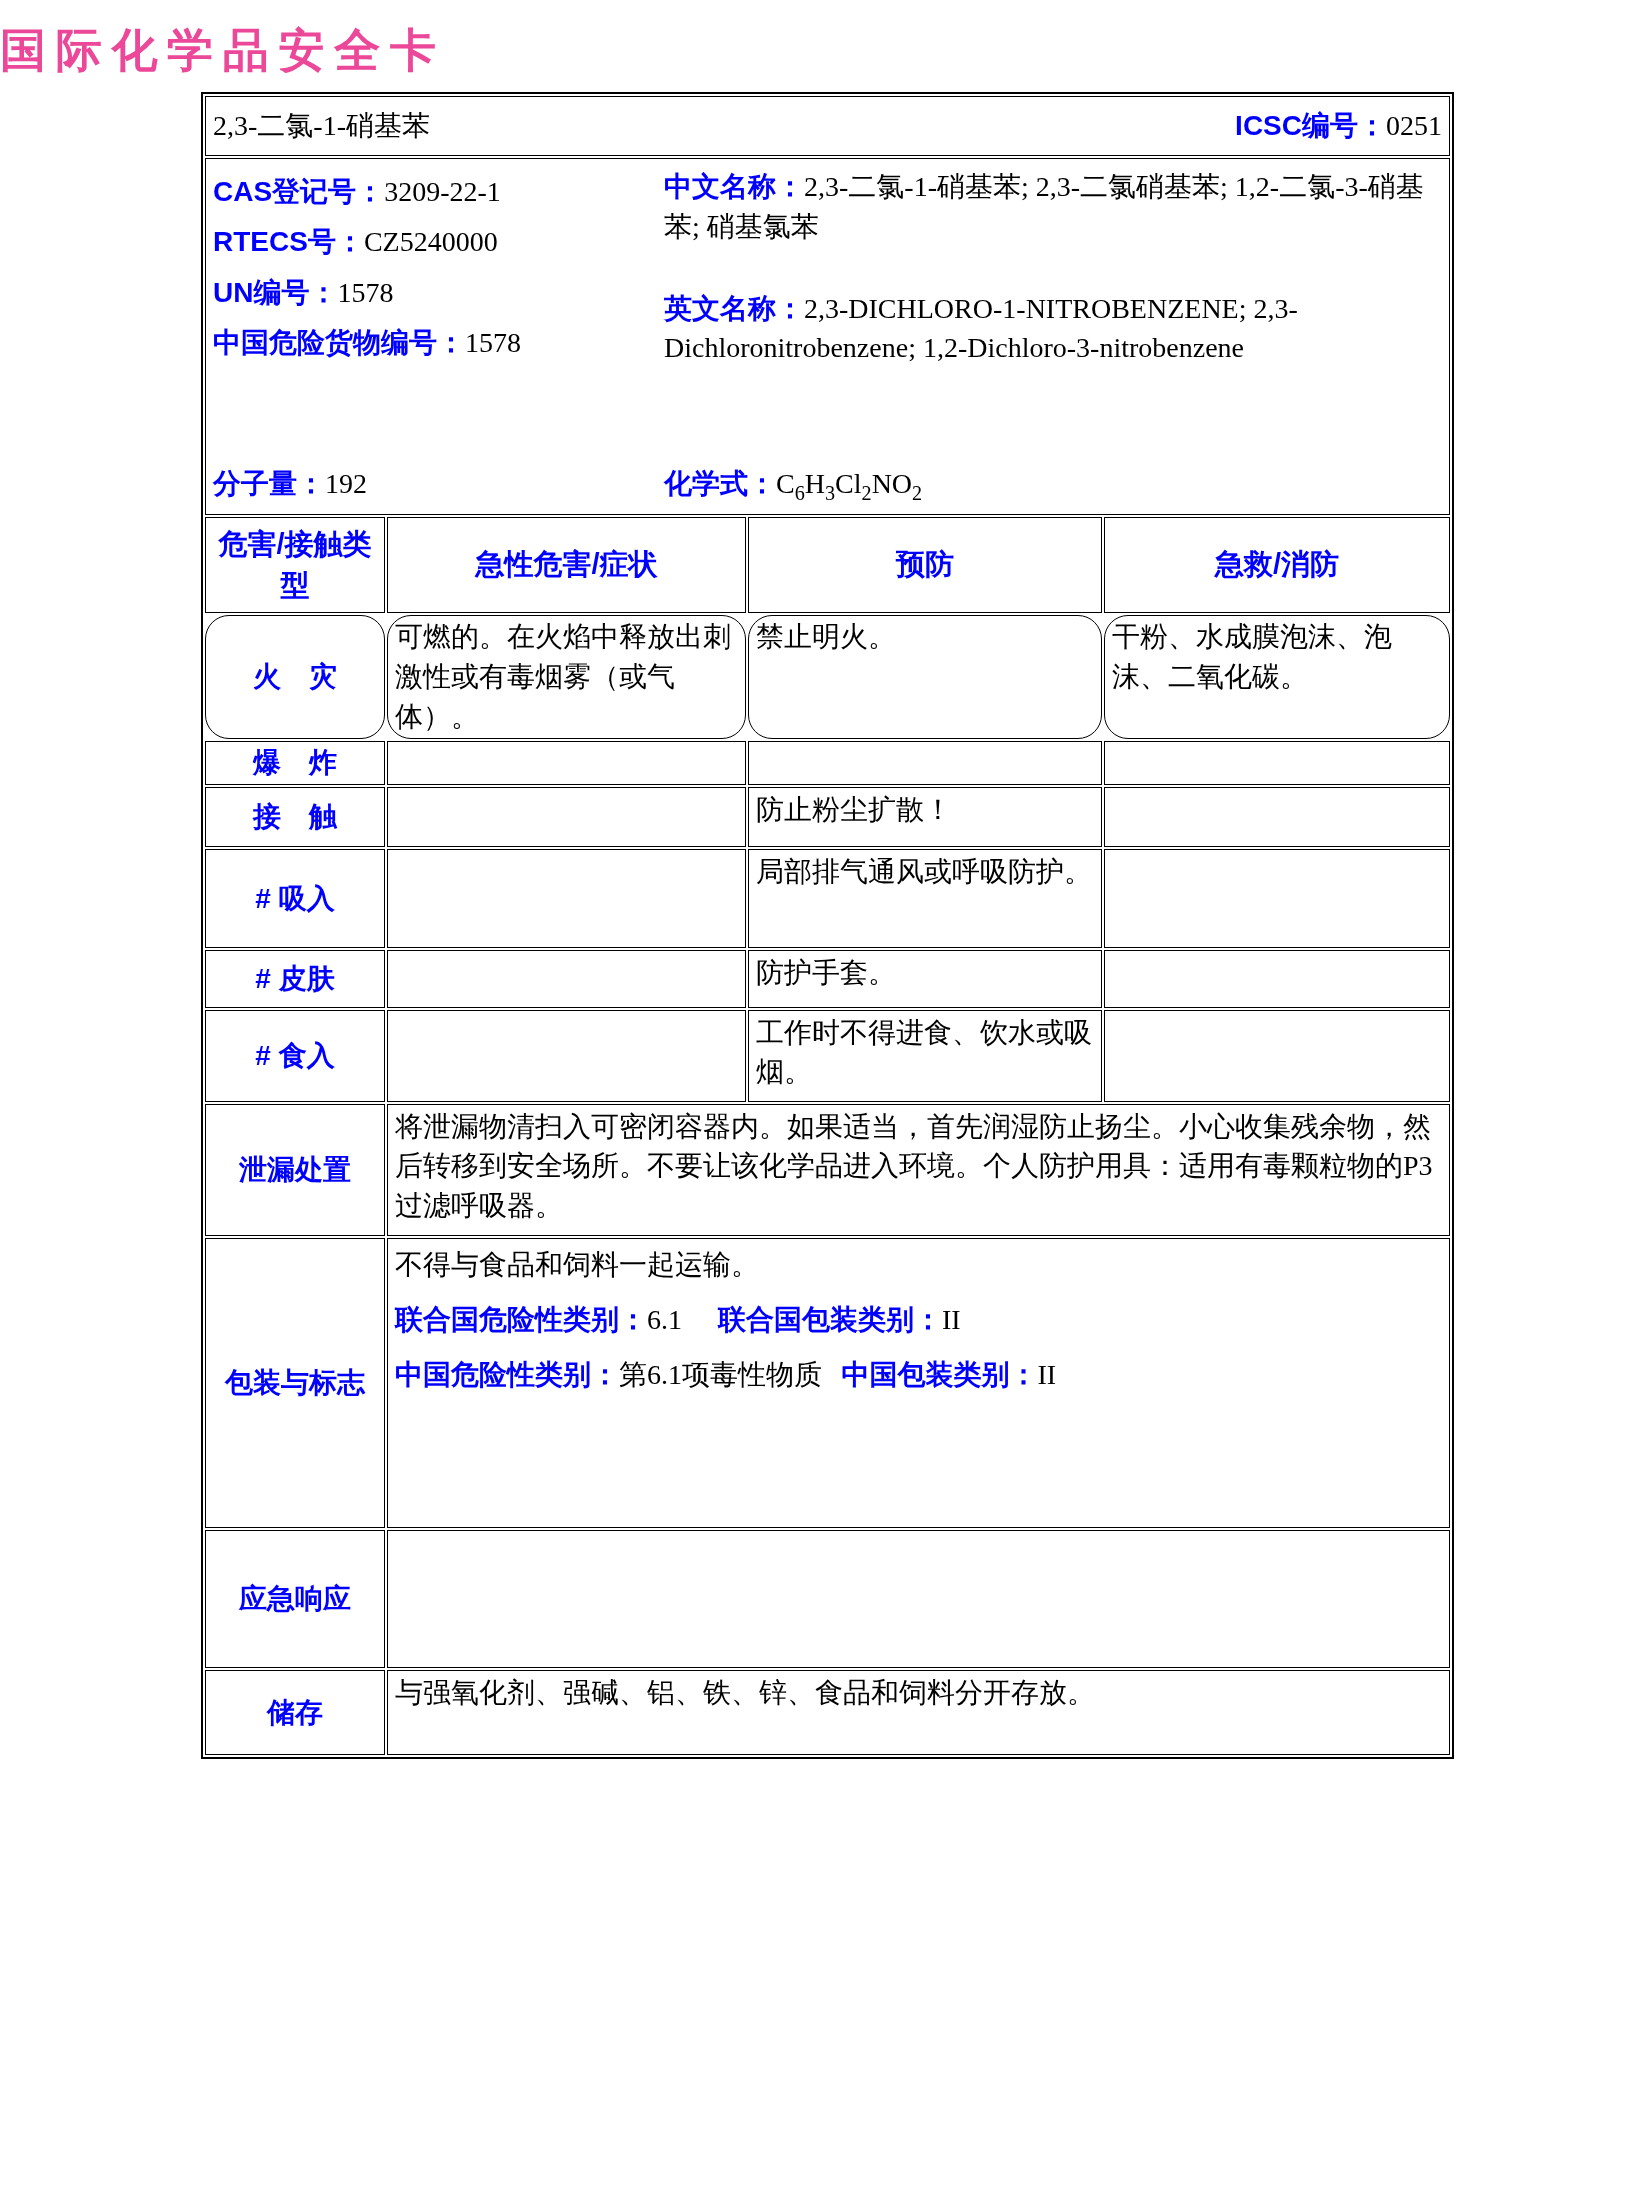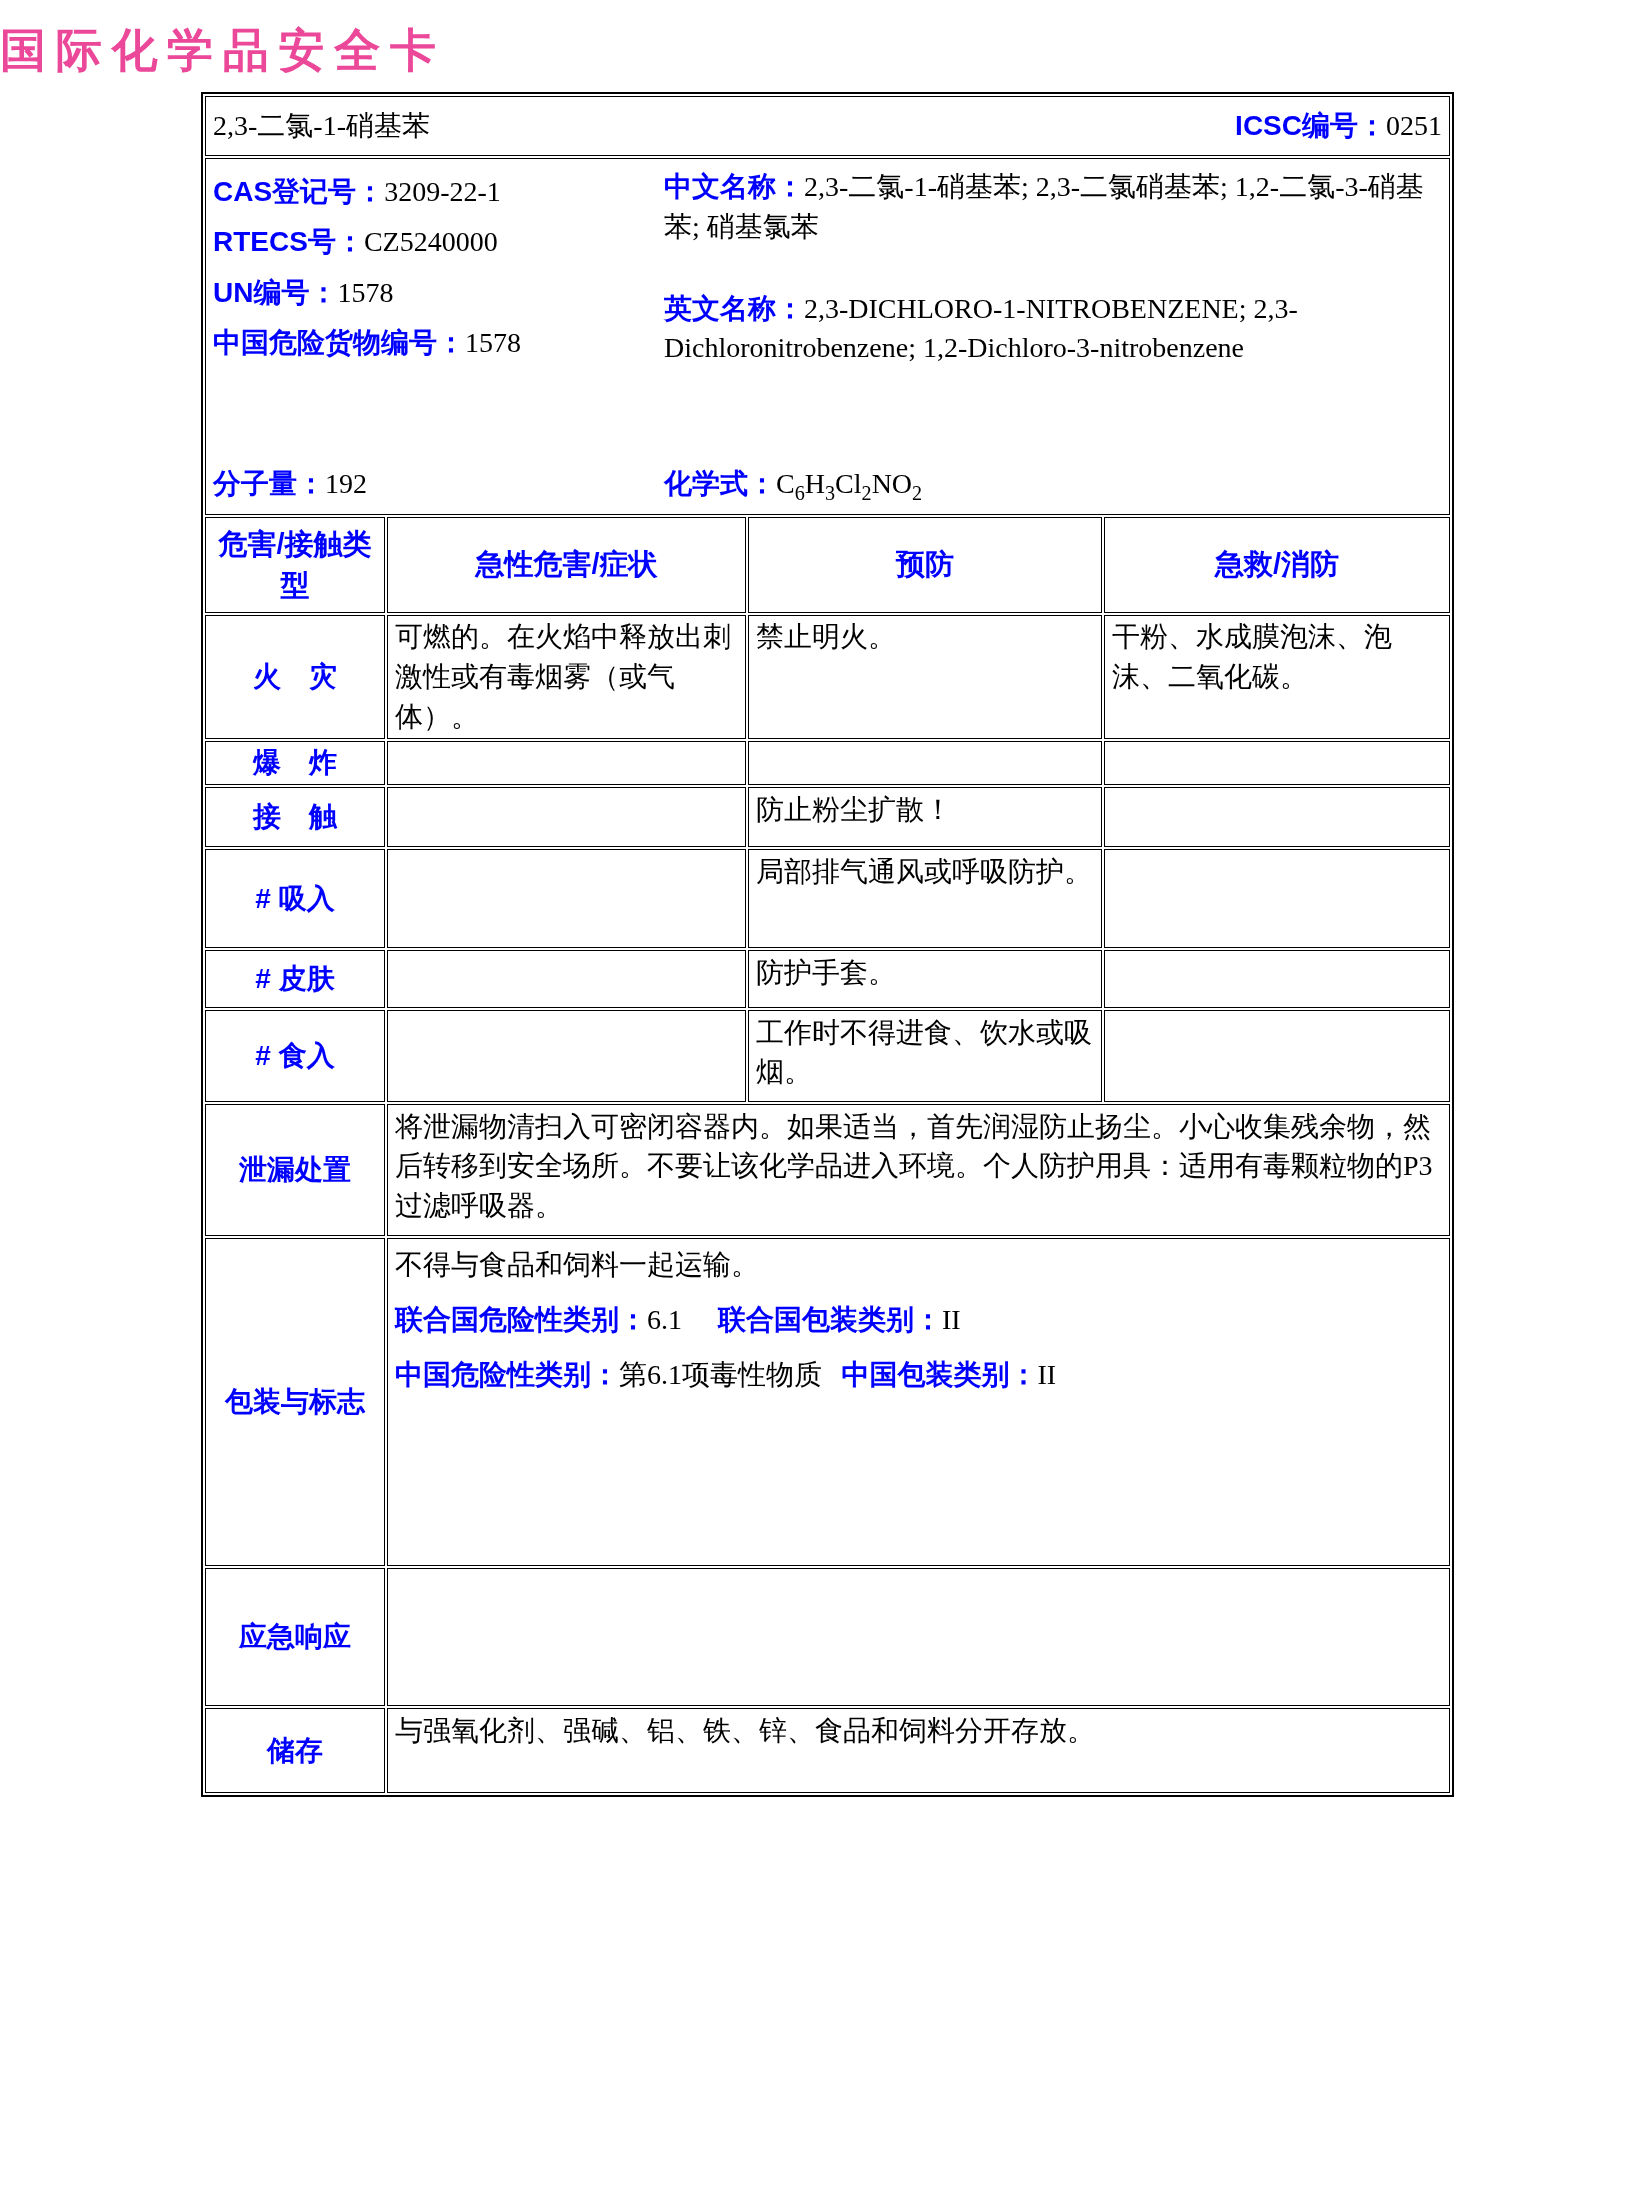--- a/index.html
+++ b/index.html
@@ -20,29 +20,29 @@
     table-layout:fixed; background:#fff;
   }
   td { border:1.4px solid #000; padding:1.4px 7px; vertical-align:top; line-height:1.42;margin-left:21px; }
   .blue { color:#0000fe; font-weight:bold; font-family:"Liberation Sans","DejaVu Sans",sans-serif; }
   td.lblcell { text-align:center; vertical-align:middle; padding:1.4px 2.8px; }
   td.hdrcell { text-align:center; vertical-align:middle; font-size:29px; }
   
   tr.r-top   td { height:60px;  }
   tr.r-info  td { height:357px; }
   tr.r-hdr   td { height:96px; }
-  tr.r-fire  td { height:123px; }
+  tr.r-fire  td { height:123px;border-radius:24px; }
   tr.r-expl  td { height:36px;  }
   tr.r-cont  td { height:60px;  }
   tr.r-inh   td { height:99px; }
   tr.r-skin  td { height:58px;  }
   tr.r-eye   td { height:96px; }
   tr.r-ing   td { height:92px; }
   tr.r-spill td { height:132px; }
-  tr.r-pack  td { height:328px; }
+  tr.r-pack  td { height:290px; }
   tr.r-emerg td { height:138px; }
   tr.r-stor  td { height:85px; }
   
   .toprow-flex { display:flex; justify-content:space-between; align-items:center; height:100%; }
   
   .info { display:flex; flex-direction:column; justify-content:space-between; height:100%; padding:7px 0 8.4px 0; }
   .info-cols { display:flex; }
   .info-left { width:451px; flex:0 0 451px; line-height:1.8; }
   .info-right { flex:1; padding-right:2.8px; }
   .info-right p { margin:0; line-height:1.42; }

